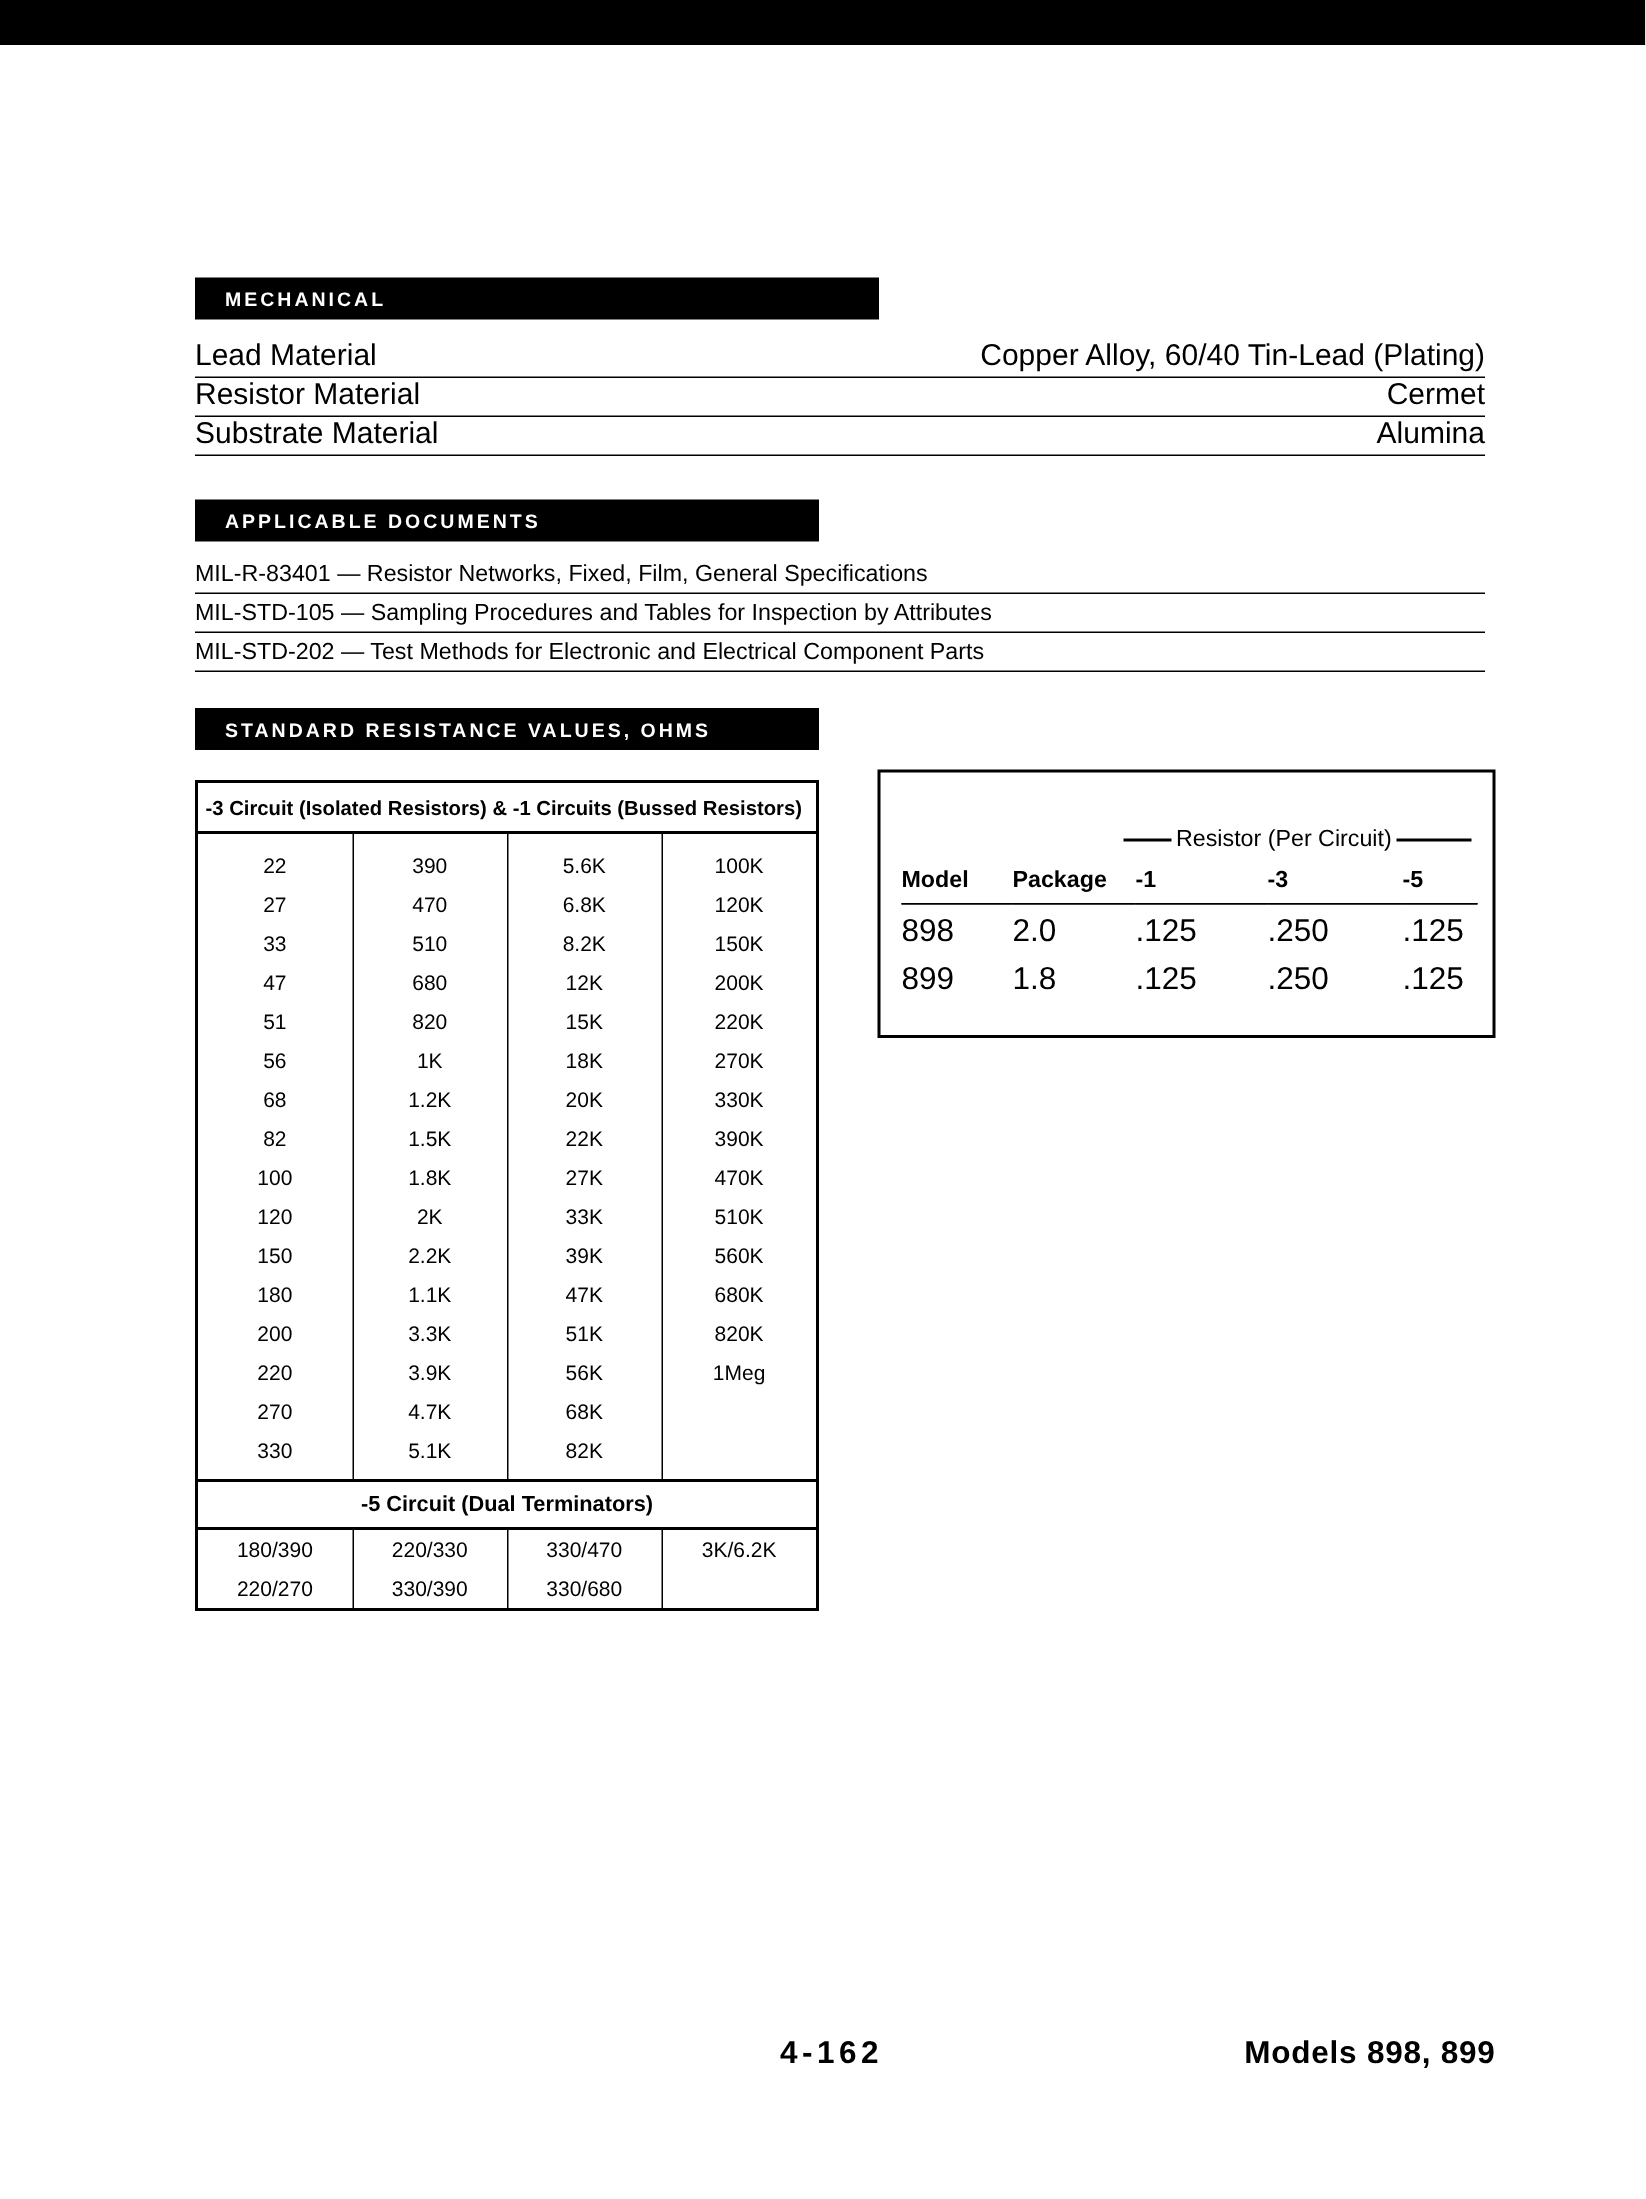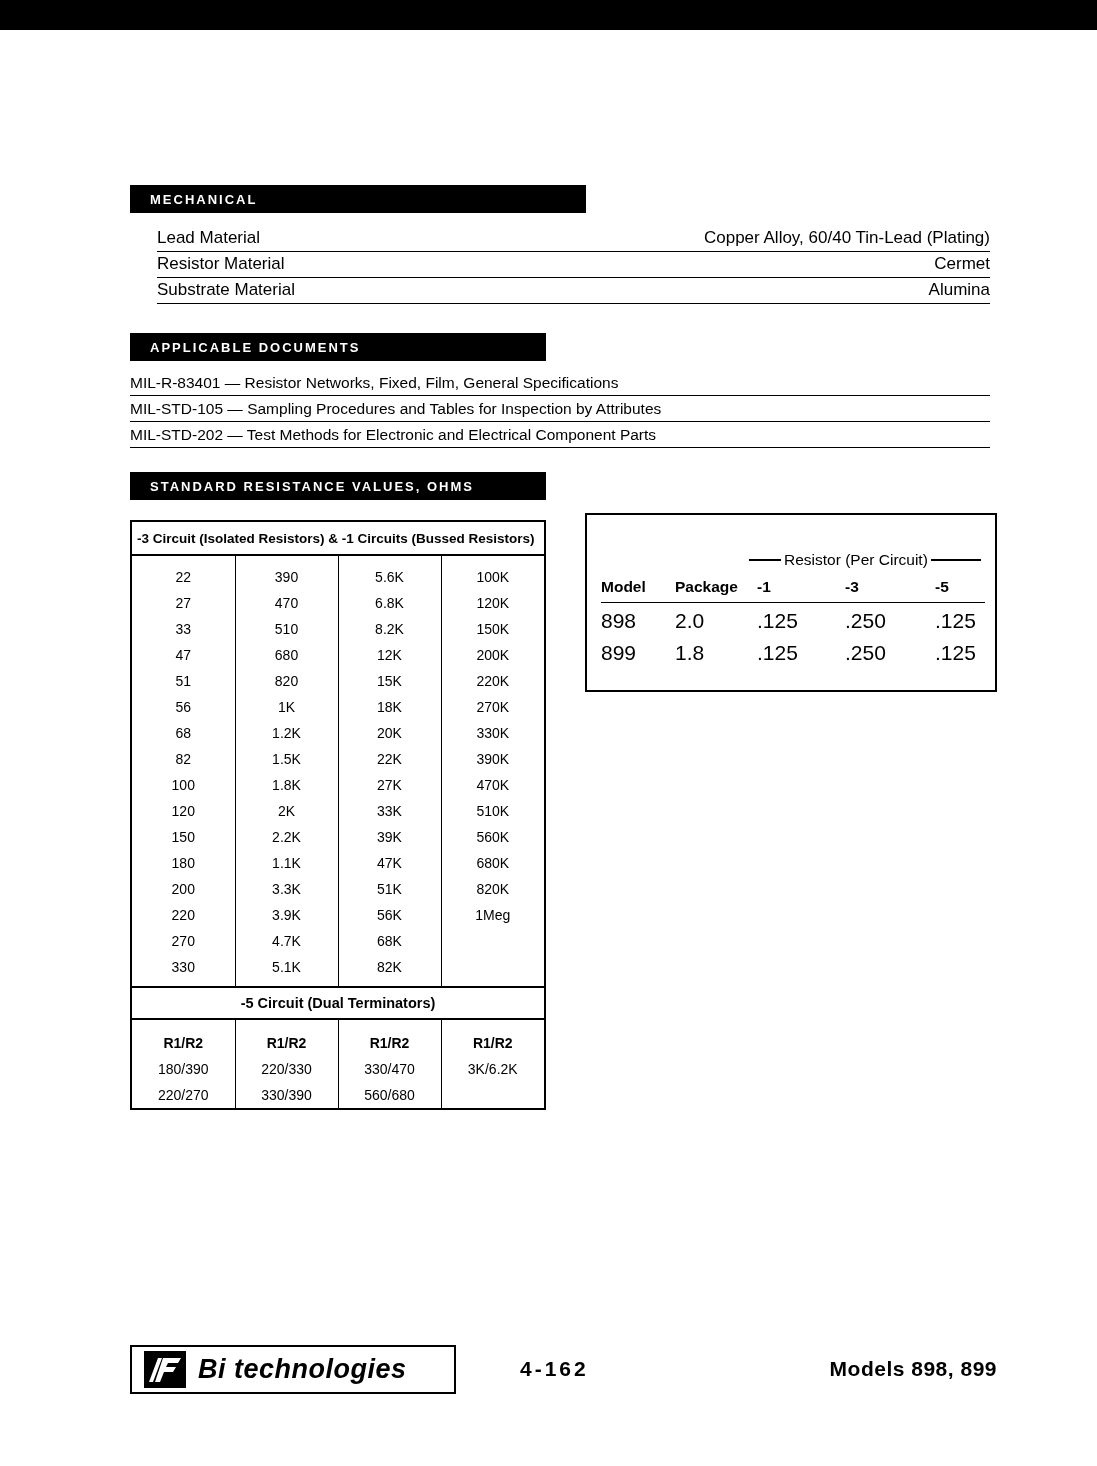--- a/index.html
+++ b/index.html
@@ -10,22 +10,22 @@
   .topbar { position:absolute; left:0; top:0; width:1097px; height:30px; background:#000; }
 
   .secbar { position:absolute; height:28px; background:#000; color:#fff; font-weight:bold;
             font-size:13px; letter-spacing:2px; display:flex; align-items:center; padding:0 20px; }
   .bar-mech { left:130px; top:185px; width:456px; }
   .bar-docs { left:130px; top:333px; width:416px; }
   .bar-res  { left:130px; top:472px; width:416px; }
   .bar-pow  { left:585px; top:472px; width:412px; }
 
   .kv-rows { position:absolute; left:130px; top:226px; width:860px; }
-  .kv-row { display:flex; justify-content:space-between; align-items:flex-end;
-            height:26px; border-bottom:1.5px solid #000; font-size:17px; padding-bottom:3px;margin-left:27px; }
+  .kv-row { display:flex; justify-content:space-between; align-items:flex-start;
+            height:26px; border-bottom:1.5px solid #000; font-size:20px; padding-bottom:3px; }
 
   .doc-rows { position:absolute; left:130px; top:370px; width:860px; }
   .doc-row { display:flex; align-items:flex-end; height:26px; border-bottom:1.5px solid #000;
              font-size:15.5px; padding-bottom:3px; }
 
   .res-section { position:absolute; left:130px; top:520px; width:416px; border:2px solid #000; background:#fff; }
   .res-header { font-weight:bold; font-size:13.5px; padding:9px 5px 8px 5px; border-bottom:2px solid #000; }
   table.grid { width:100%; border-collapse:collapse; table-layout:fixed; }
   table.grid td { text-align:center; font-size:14px; height:26px; line-height:26px;
                   border-right:1.5px solid #000; overflow:hidden; white-space:nowrap; }
@@ -203,36 +203,30 @@
               <td>5.1K</td>
               <td>82K</td>
               <td></td>
             </tr>
           </tbody>
       </table>
     </div>
     <div class="divider-header">-5 Circuit (Dual Terminators)</div>
     <table class="grid">
       <tbody>
-        <tr>
-          <td class="hdr">R1/R2</td>
-          <td class="hdr">R1/R2</td>
-          <td class="hdr">R1/R2</td>
-          <td class="hdr">R1/R2</td>
-        </tr>
       <tr>
             <td>180/390</td>
             <td>220/330</td>
             <td>330/470</td>
             <td>3K/6.2K</td>
           </tr>
           <tr>
             <td>220/270</td>
             <td>330/390</td>
-            <td>560/680</td>
+            <td>330/680</td>
             <td></td>
           </tr>
         </tbody>
     </table>
   </div>
 
   <div class="pow-section">
     <div class="span-row">
       <span class="span-spacer"></span>
       <span class="dash dash-left"></span>
@@ -268,25 +262,16 @@
             <td>899</td>
             <td>1.8</td>
             <td>.125</td>
             <td>.250</td>
             <td>.125</td>
           </tr>
         </tbody>
     </table>
   </div>
 
-  <div class="footer-logo-box">
-    <span class="logo-square">
-      <svg width="34" height="30" viewBox="0 0 34 30" aria-hidden="true">
-        <path d="M10 3 L14 3 L5 27 L1 27 Z" fill="#fff"></path>
-        <path d="M15 3 L33 3 L30 8 L20 8 L18 12 L28 12 L25 17 L16 17 L12 27 L7 27 Z" fill="#fff"></path>
-      </svg>
-    </span>
-    <span class="logo-text">Bi technologies</span>
-  </div>
   <div class="page-num">4-162</div>
   <div class="footer-right">Models 898, 899</div>
 
 </div>
 
 </body></html>

